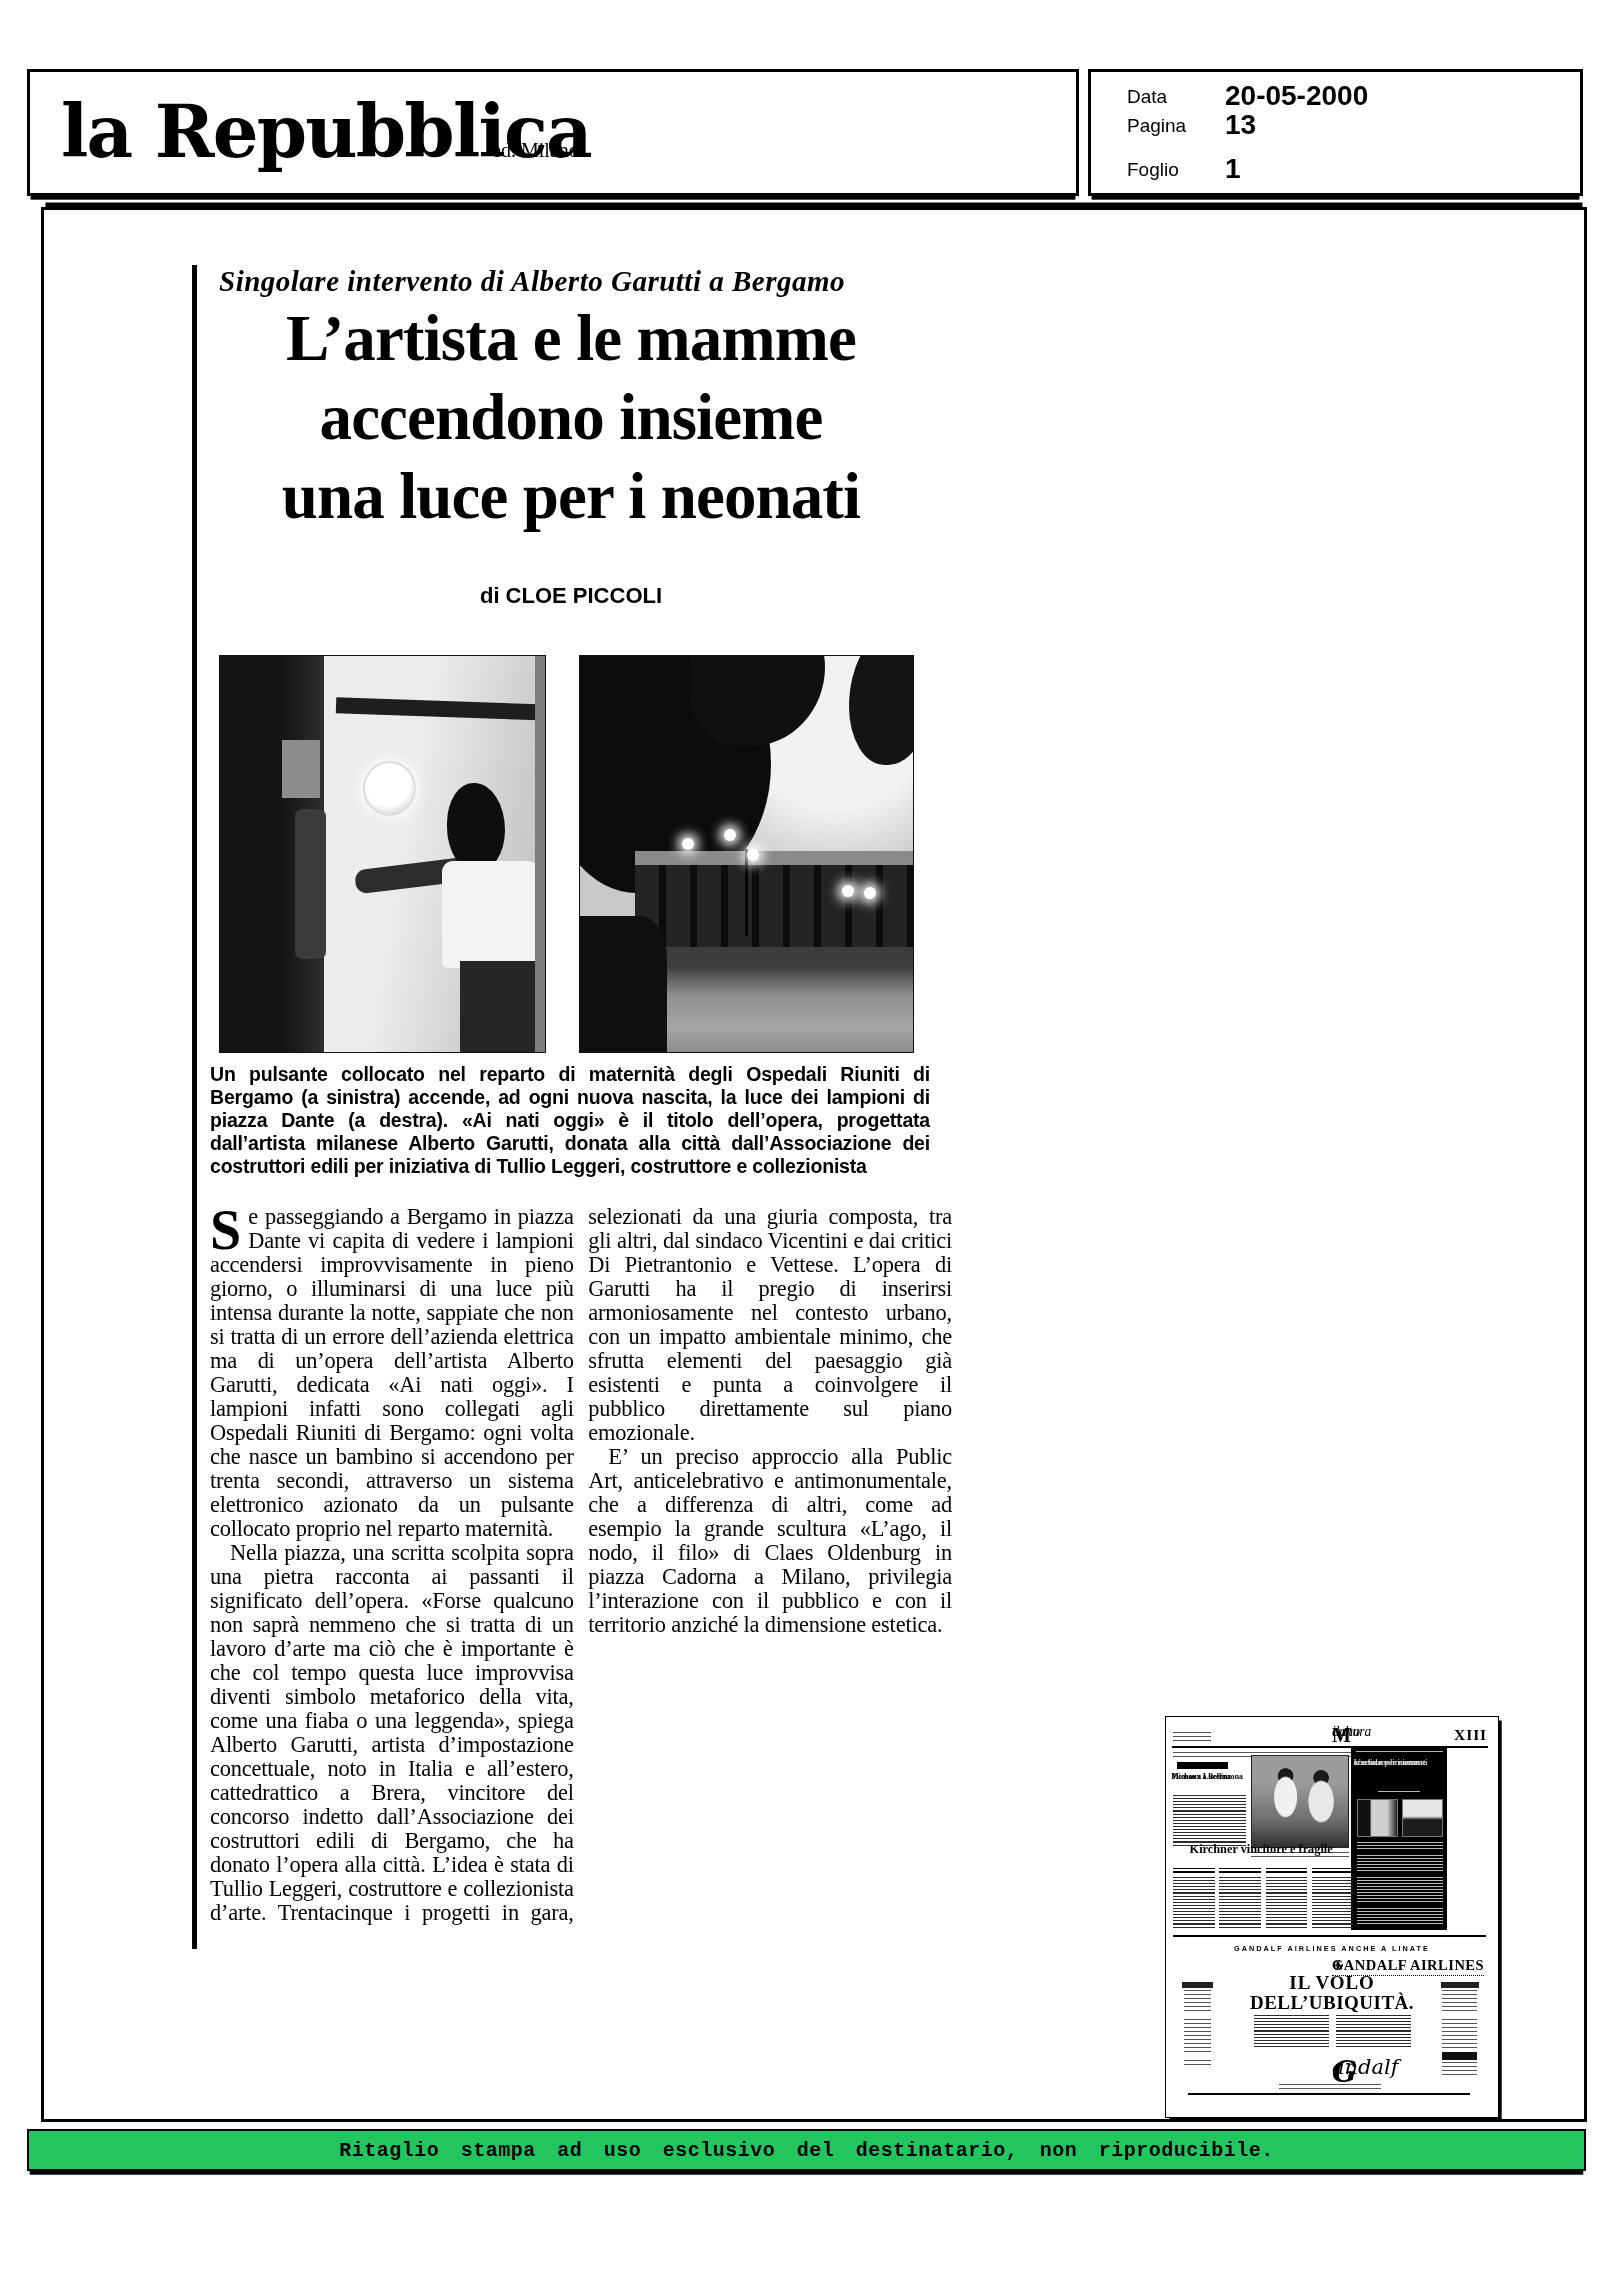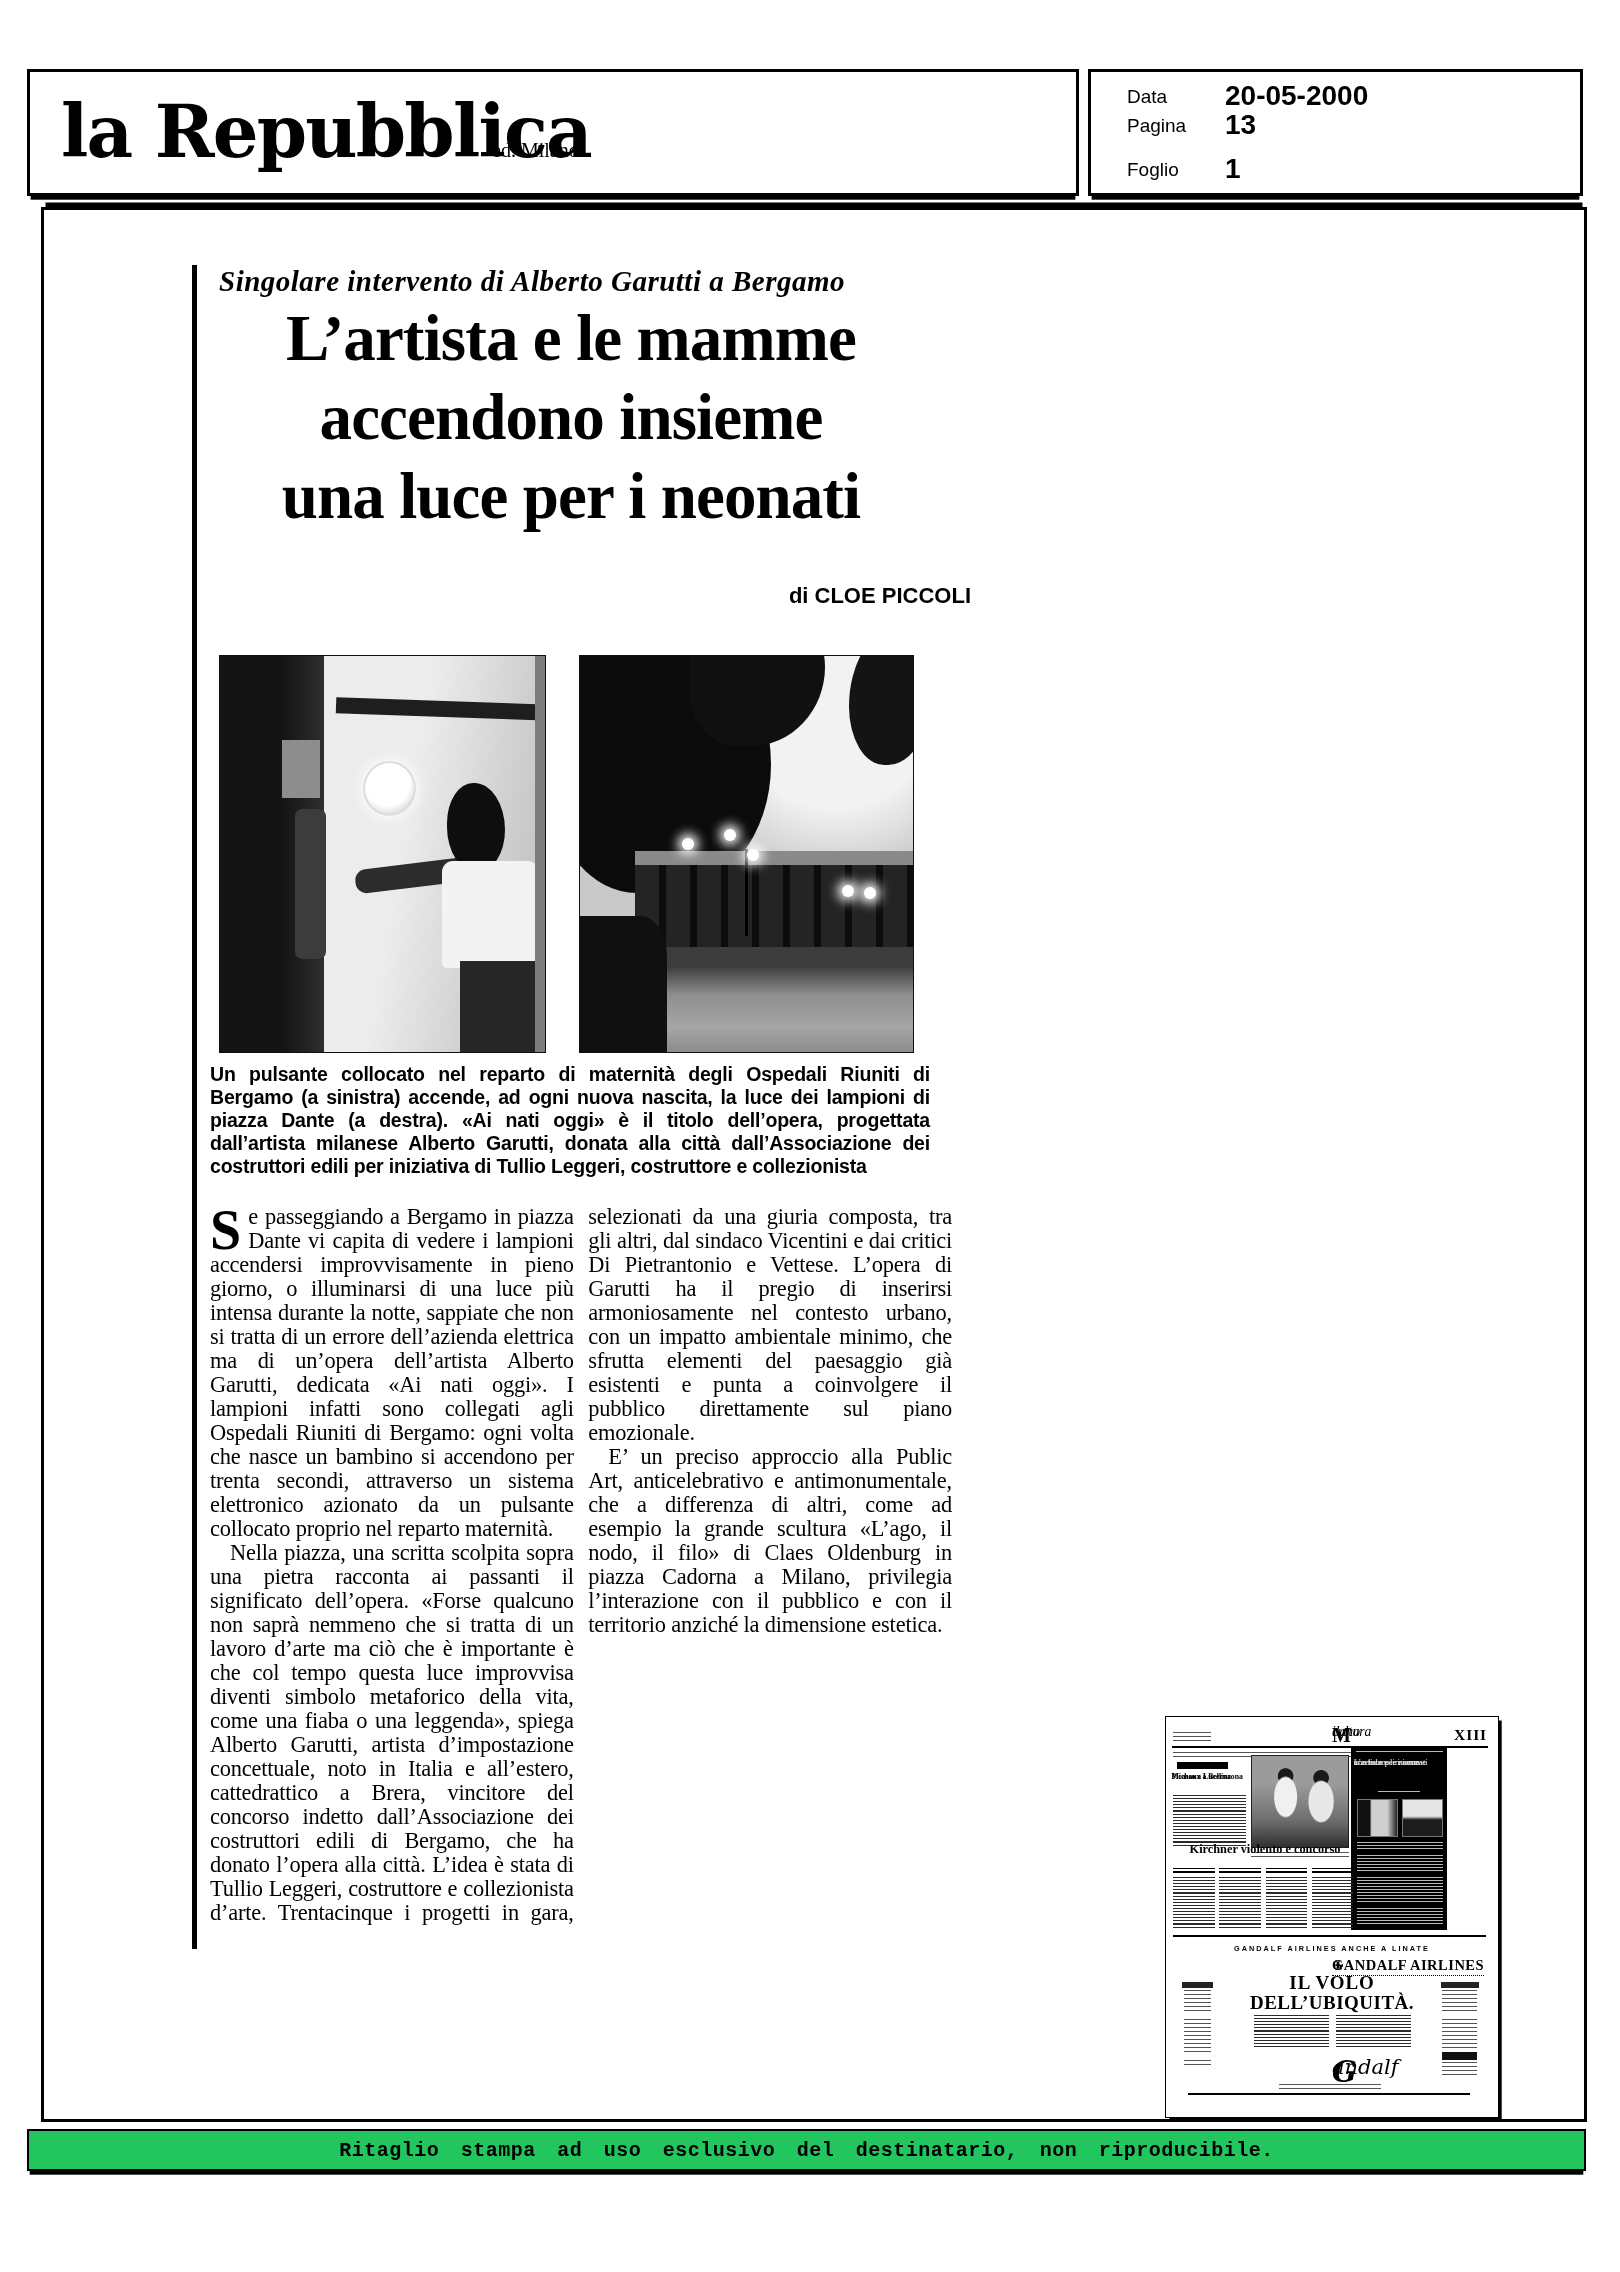--- a/index.html
+++ b/index.html
@@ -40,21 +40,21 @@
     position:absolute; left:175px; top:55px; width:746px;
     font-family:"Liberation Serif", serif; font-weight:bold; font-style:italic;
     font-size:29px; letter-spacing:0.5px;
   }
   .headline {
     position:absolute; left:127px; top:89px; width:800px; text-align:center;
     font-family:"Liberation Serif", serif; font-weight:bold;
     font-size:65px; line-height:79px; letter-spacing:-0.9px;
   }
   .byline {
-    position:absolute; left:127px; top:373px; width:800px; text-align:right;
+    position:absolute; left:127px; top:373px; width:800px; text-align:center;
     font-family:"Liberation Sans", sans-serif; font-weight:bold; font-size:22px;
   }
   
   .photo { position:absolute; top:445px; height:398px; border:1.8px solid #101010; overflow:hidden; background:#c9c9c9; }
   .photo * { position:absolute; }
   .photo::after {
     content:""; position:absolute; inset:0;
     background-image:radial-gradient(#000 22%, transparent 23%);
     background-size:3.6px 3.6px; opacity:.17; pointer-events:none;
   }
@@ -285,21 +285,21 @@
           <div>accendono insieme</div>
           <div>una luce per i neonati</div>
         </div>
         <div class="t-bby fake-white"></div>
         <div class="t-bphoto1"></div>
         <div class="t-bphoto2"></div>
         <div class="t-bfake1 fake-white"></div>
         <div class="t-bfake2 fake-white"></div>
       </div>
 
-      <div class="t-kirchner">Kirchner violento e concorso</div>
+      <div class="t-kirchner">Kirchner vincitore e fragile</div>
       <div class="t-cols">
         <div class="t-col">
             <div class="t-colhead"></div>
             <div class="t-colbody fake"></div>
           </div>
         <div class="t-col">
             <div class="t-colhead"></div>
             <div class="t-colbody fake"></div>
           </div>
         <div class="t-col">

